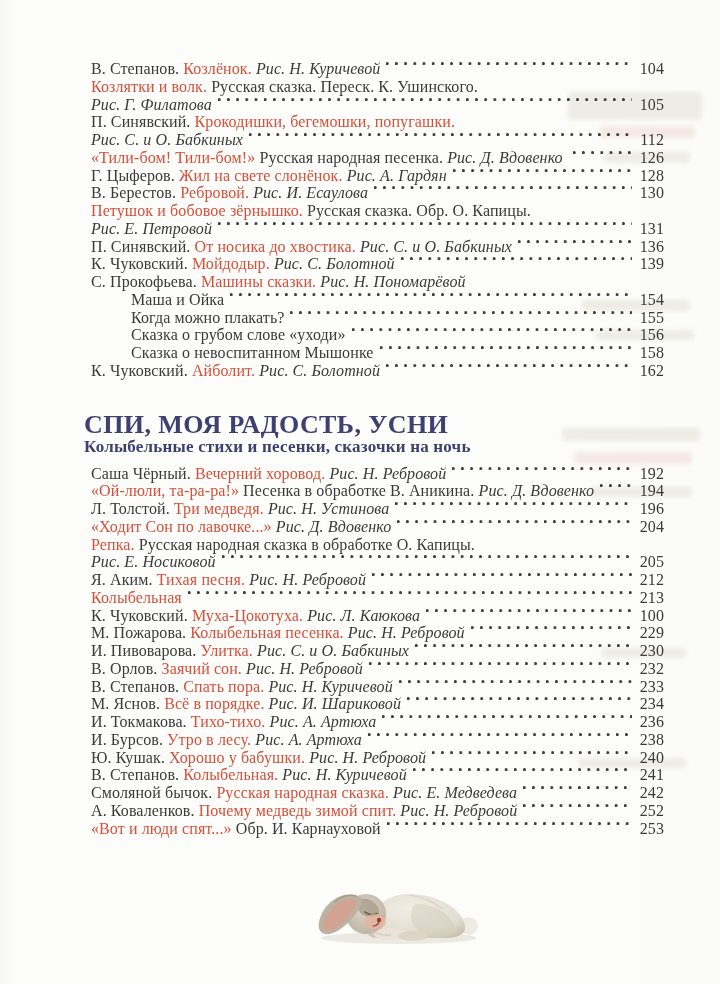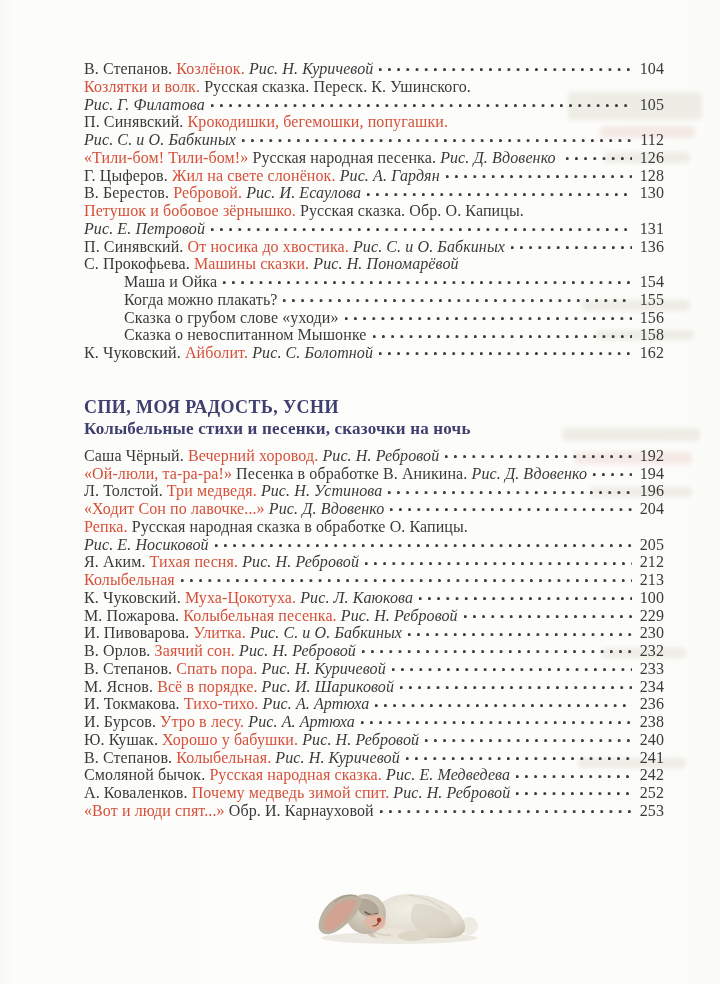--- a/index.html
+++ b/index.html
@@ -18,35 +18,35 @@
     background:rgba(158,148,112,0.14);
     filter:blur(2.2px);
     pointer-events:none;
   }
   .ghost.red{background:rgba(200,110,90,0.12);}
   .toc{
     position:absolute;left:84px;top:60px;width:580px;
     font-size:16px;line-height:17.75px;color:#3a3a3a;
     letter-spacing:0.1px;
   }
-  .toc-row{display:flex;align-items:center;white-space:pre;}
+  .toc-row{display:flex;align-items:flex-start;white-space:pre;margin-left:7px;}
   .toc-row.indent{padding-left:40px;}
   .toc-text{white-space:pre-wrap;}
   .seg-p{color:#3a3a3a;}
   .seg-r{color:#d5503a;}
   .seg-i{color:#3a3a3a;font-style:italic;}
   .dot-leader{
     flex:1 1 auto;min-width:10px;height:5px;margin:0 2px 0 5px;
     background-image:radial-gradient(circle at 2.2px 3.6px,#3c3c3c 1.2px,rgba(0,0,0,0) 1.7px);
     background-size:9.2px 5px;background-repeat:repeat-x;
   }
   .page-num{min-width:30px;text-align:right;color:#3a3a3a;}
   .sec-head{
     margin-top:34px;
-    font-weight:bold;font-size:18px;line-height:22px;
+    font-weight:bold;font-size:26px;line-height:22px;
     color:#3e4070;letter-spacing:0.4px;
   }
   .sec-sub{
     font-weight:bold;font-size:17px;line-height:21px;
     color:#3e4070;margin-bottom:8px;letter-spacing:0.2px;
   }
   .bunny{position:absolute;left:313px;top:882px;width:172px;height:64px;}
 </style>
 </head>
 <body>
@@ -70,20 +70,21 @@
         <div class="toc-row"><span class="toc-text"><span class="seg-r">Козлятки и волк. </span><span class="seg-p">Русская сказка. Переск. К. Ушинского.</span></span></div>
         <div class="toc-row"><span class="toc-text"><span class="seg-i">Рис. Г. Филатова</span></span><span class="dot-leader"></span><span class="page-num">105</span></div>
         <div class="toc-row"><span class="toc-text"><span class="seg-p">П. Синявский. </span><span class="seg-r">Крокодишки, бегемошки, попугашки.</span></span></div>
         <div class="toc-row"><span class="toc-text"><span class="seg-i">Рис. С. и О. Бабкиных</span></span><span class="dot-leader"></span><span class="page-num">112</span></div>
         <div class="toc-row"><span class="toc-text"><span class="seg-r">«Тили-бом! Тили-бом!» </span><span class="seg-p">Русская народная песенка. </span><span class="seg-i">Рис. Д. Вдовенко </span></span><span class="dot-leader"></span><span class="page-num">126</span></div>
         <div class="toc-row"><span class="toc-text"><span class="seg-p">Г. Цыферов. </span><span class="seg-r">Жил на свете слонёнок. </span><span class="seg-i">Рис. А. Гардян</span></span><span class="dot-leader"></span><span class="page-num">128</span></div>
         <div class="toc-row"><span class="toc-text"><span class="seg-p">В. Берестов. </span><span class="seg-r">Ребровой. </span><span class="seg-i">Рис. И. Есаулова</span></span><span class="dot-leader"></span><span class="page-num">130</span></div>
         <div class="toc-row"><span class="toc-text"><span class="seg-r">Петушок и бобовое зёрнышко. </span><span class="seg-p">Русская сказка. Обр. О. Капицы.</span></span></div>
         <div class="toc-row"><span class="toc-text"><span class="seg-i">Рис. Е. Петровой</span></span><span class="dot-leader"></span><span class="page-num">131</span></div>
         <div class="toc-row"><span class="toc-text"><span class="seg-p">П. Синявский. </span><span class="seg-r">От носика до хвостика. </span><span class="seg-i">Рис. С. и О. Бабкиных</span></span><span class="dot-leader"></span><span class="page-num">136</span></div>
+        <div class="toc-row"><span class="toc-text"><span class="seg-p">К. Чуковский. </span><span class="seg-r">Мойдодыр. </span><span class="seg-i">Рис. С. Болотной</span></span><span class="dot-leader"></span><span class="page-num">139</span></div>
         <div class="toc-row"><span class="toc-text"><span class="seg-p">С. Прокофьева. </span><span class="seg-r">Машины сказки. </span><span class="seg-i">Рис. Н. Пономарёвой</span></span></div>
         <div class="toc-row indent"><span class="toc-text"><span class="seg-p">Маша и Ойка</span></span><span class="dot-leader"></span><span class="page-num">154</span></div>
         <div class="toc-row indent"><span class="toc-text"><span class="seg-p">Когда можно плакать?</span></span><span class="dot-leader"></span><span class="page-num">155</span></div>
         <div class="toc-row indent"><span class="toc-text"><span class="seg-p">Сказка о грубом слове «уходи»</span></span><span class="dot-leader"></span><span class="page-num">156</span></div>
         <div class="toc-row indent"><span class="toc-text"><span class="seg-p">Сказка о невоспитанном Мышонке</span></span><span class="dot-leader"></span><span class="page-num">158</span></div>
         <div class="toc-row"><span class="toc-text"><span class="seg-p">К. Чуковский. </span><span class="seg-r">Айболит. </span><span class="seg-i">Рис. С. Болотной</span></span><span class="dot-leader"></span><span class="page-num">162</span></div>
       </div>
       <div>
         <div class="sec-head">СПИ, МОЯ РАДОСТЬ, УСНИ</div>
         <div class="sec-sub">Колыбельные стихи и песенки, сказочки на ночь</div>

